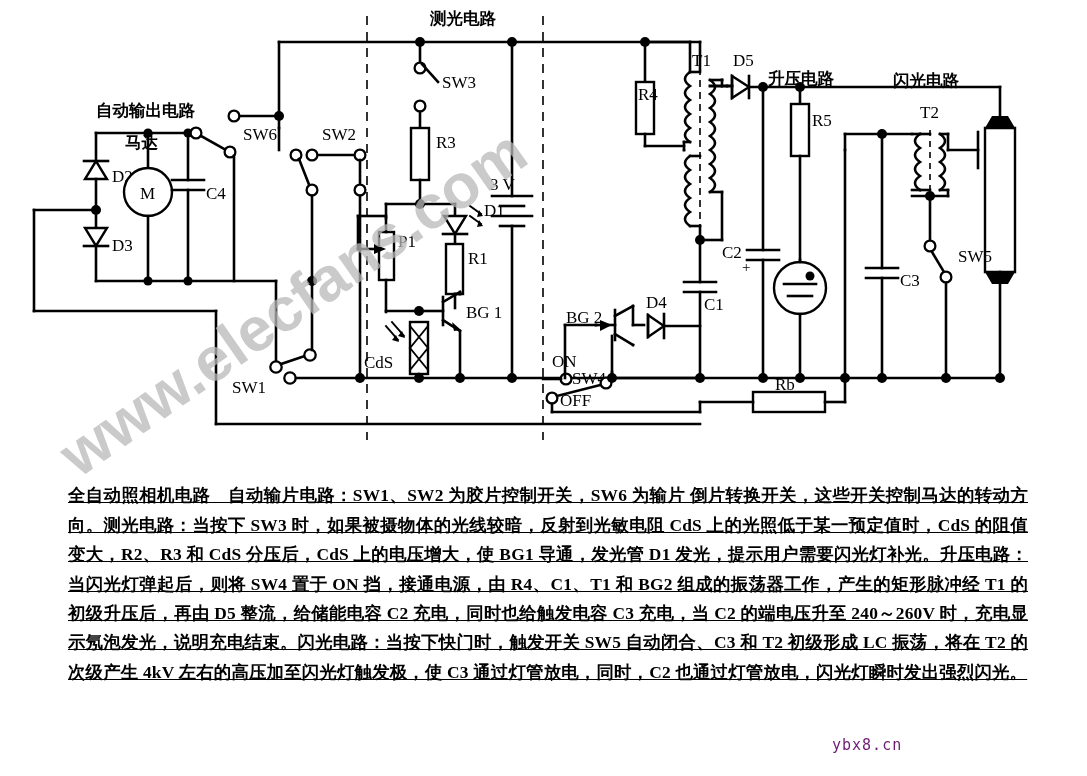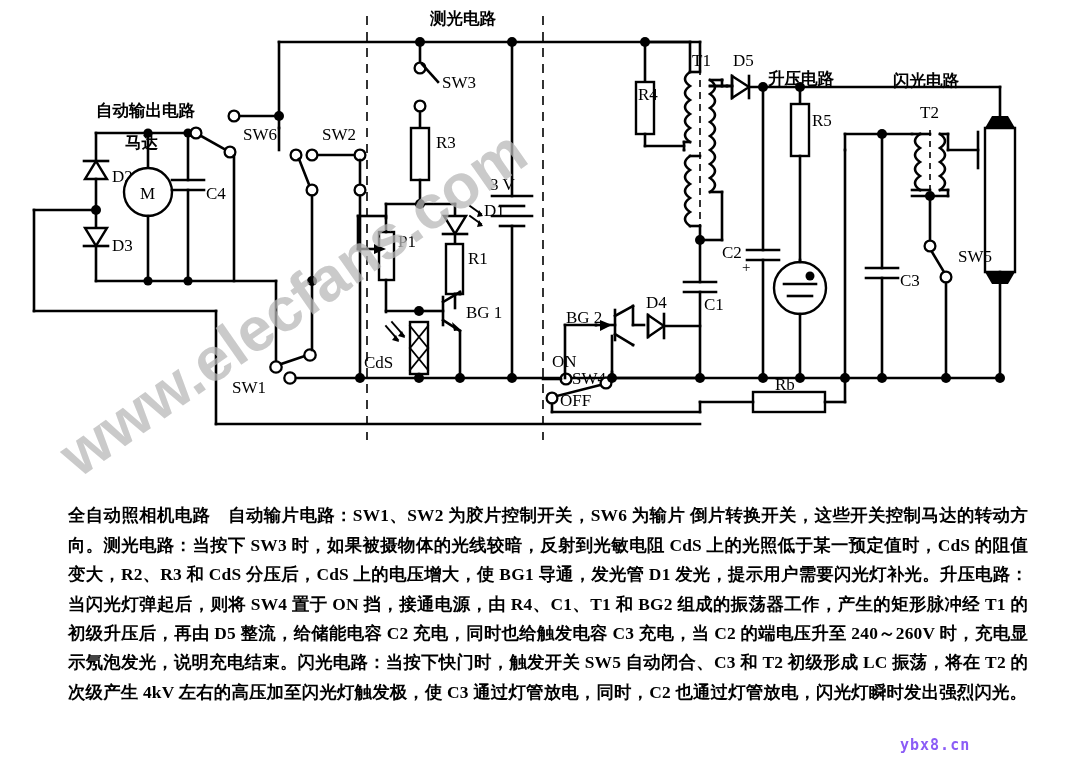--- a/index.html
+++ b/index.html
@@ -4,36 +4,36 @@
 <style>
   html,body{margin:0;padding:0;background:#fff;}
   body{width:1087px;height:776px;font-family:"Liberation Serif",serif;color:#000;overflow:hidden;position:relative;}
   #root{position:relative;width:1087px;height:776px;}
 
   
   #schematic{position:absolute;left:0;top:0;width:1087px;height:455px;}
   #schematic svg{display:block;}
 
   
-  #article{position:absolute;left:68px;top:484px;width:960px;}
+  #article{position:absolute;left:68px;top:464px;width:960px;text-decoration:underline;}
   .para{
     font-family:"Liberation Serif",serif;
     font-size:17.4px;
     line-height:29.4px;
     letter-spacing:.2px;
     text-align:justify;
     color:#000;
     font-weight:700;
   }
 
   
   .wm{position:absolute;color:#b9b9b9;font-family:"Liberation Sans",sans-serif;
       font-weight:700;pointer-events:none;user-select:none;white-space:nowrap;}
   #wm1{left:46px;top:432px;font-size:62px;transform:rotate(-35deg);transform-origin:0 0;opacity:.75;}
-  #wm2{left:900px;top:736px;font-size:15px;color:#8b5cf6;font-family:"DejaVu Sans Mono",monospace;letter-spacing:1px;font-weight:700;}
+  #wm2{left:832px;top:736px;font-size:15px;color:#701a75;font-family:"DejaVu Sans Mono",monospace;letter-spacing:1px;font-weight:400;}
 
   text{font-family:"Liberation Serif",serif;}
 </style>
 </head>
 <body>
 
 <div id="root">
 
   <div id="schematic">
   <svg width="1087" height="455" viewBox="0 0 1087 455" xmlns="http://www.w3.org/2000/svg">

